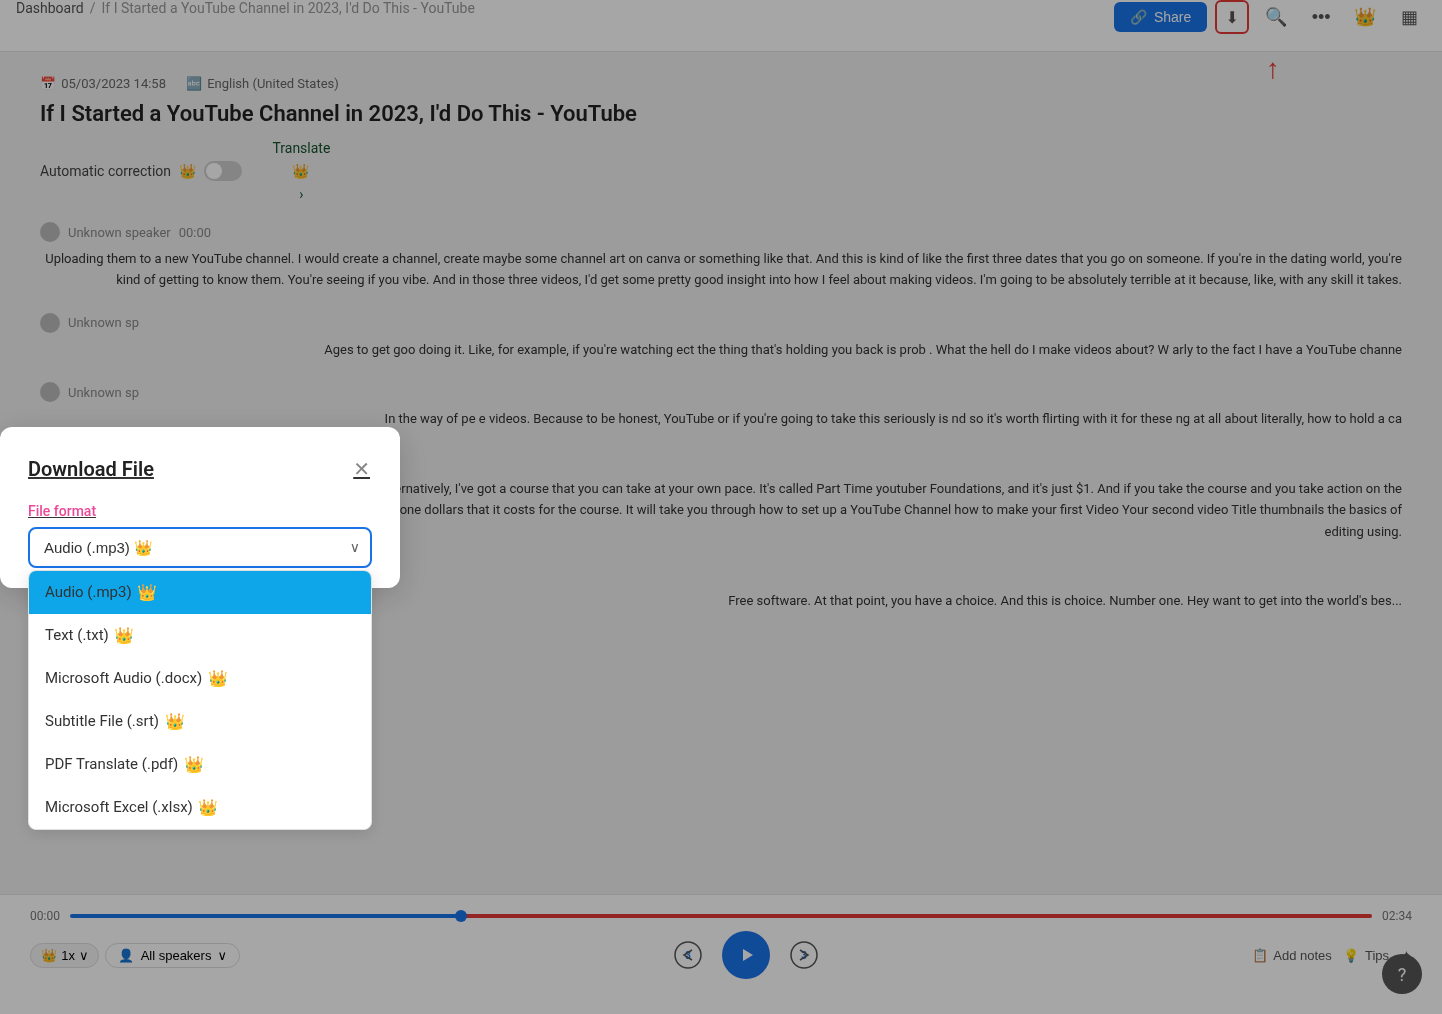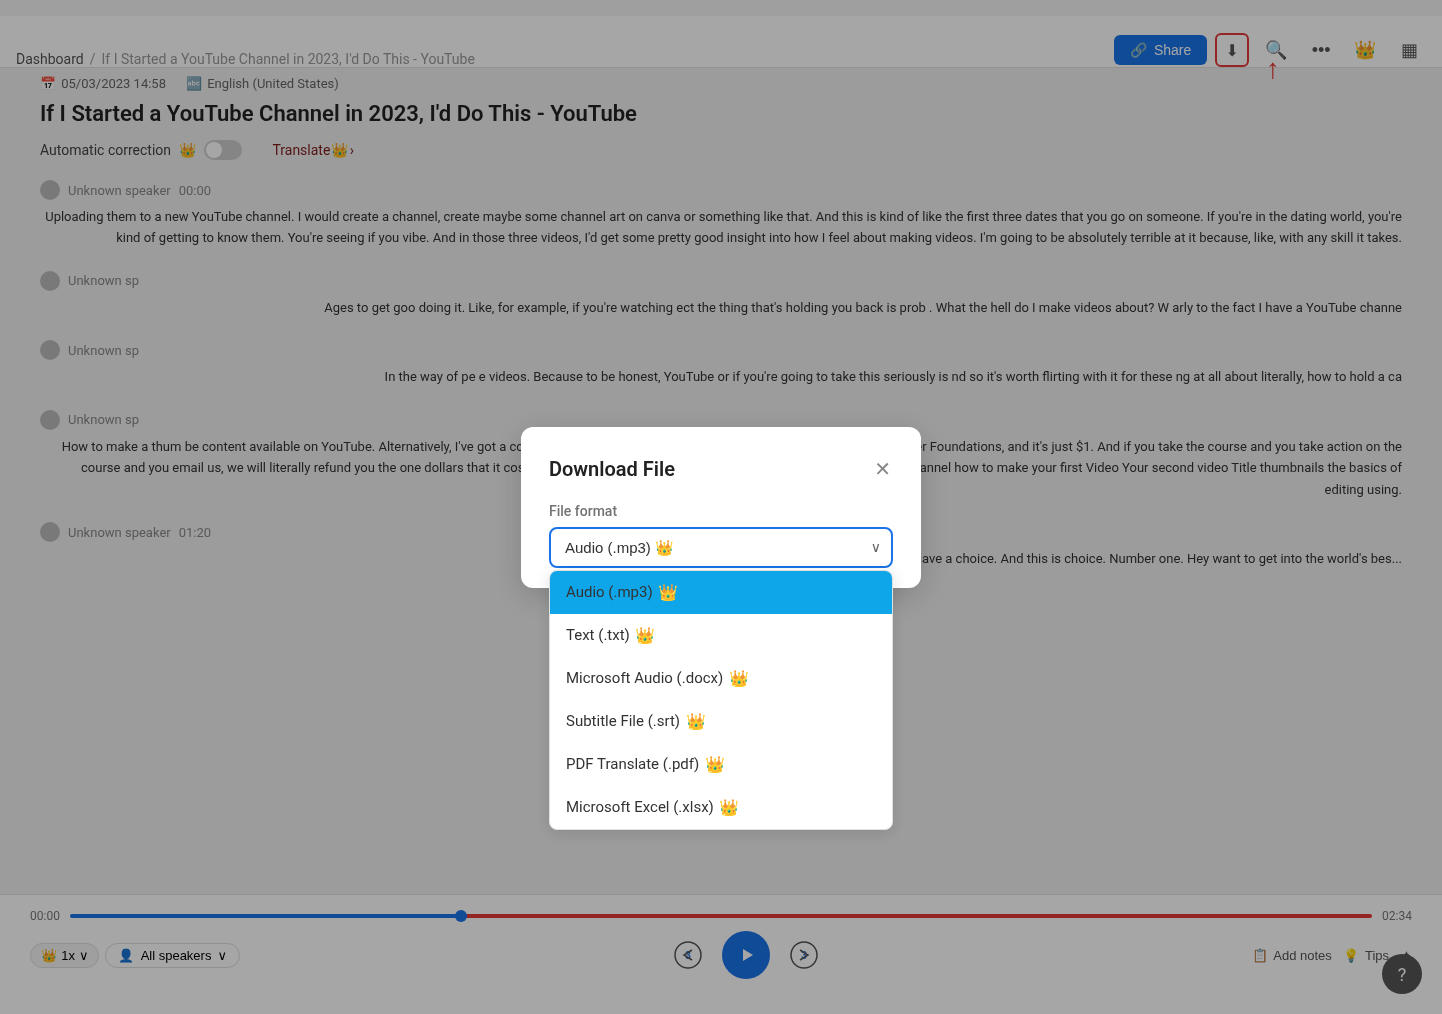--- a/index.html
+++ b/index.html
@@ -1,22 +1,22 @@
 <!DOCTYPE html>
 <html><head>
   <meta charset="utf-8">
   <style>
     * { box-sizing: border-box; margin: 0; padding: 0; }
     body { font-family: -apple-system, BlinkMacSystemFont, 'Segoe UI', Roboto, sans-serif; background: #f5f5f5; color: #333; overflow: hidden; width: 1442px; height: 1014px; }
 
     
     .top-nav {
-      display: flex; align-items: flex-end; justify-content: space-between;
+      display: flex; align-items: flex-start; justify-content: space-between;
       padding: 0 16px; height: 52px; background: #fff; border-bottom: 1px solid #e0e0e0;
-      position: fixed; top: 16px; left: 0; right: 0; z-index: 10;
+      position: fixed; top: 0; left: 0; right: 0; z-index: 10;
     }
     .breadcrumb { display: flex; align-items: center; gap: 6px; font-size: 14px; color: #555; }
     .breadcrumb a { color: #555; text-decoration: none; }
     .breadcrumb span { color: #999; }
     .nav-actions { display: flex; align-items: center; gap: 8px; }
     .share-btn { background: #1a73e8; color: #fff; border: none; border-radius: 6px; padding: 7px 16px; font-size: 14px; cursor: pointer; display: flex; align-items: center; gap: 6px; }
     .icon-btn { background: none; border: 1px solid #ccc; border-radius: 6px; width: 34px; height: 34px; cursor: pointer; display: flex; align-items: center; justify-content: center; color: #555; font-size: 16px; }
     .icon-btn.highlight { border: 2px solid #e53935; }
     .icon-btn-plain { background: none; border: none; cursor: pointer; padding: 4px 8px; color: #555; font-size: 18px; }
 
@@ -30,21 +30,21 @@
     .main-content {
       margin-top: 52px; padding: 24px 40px; height: calc(100vh - 52px - 120px); overflow-y: auto; background: #f0f0f0;
     }
     .doc-meta { display: flex; align-items: center; gap: 20px; margin-bottom: 10px; color: #666; font-size: 13px; }
     .doc-meta-item { display: flex; align-items: center; gap: 5px; }
     .doc-title { font-size: 22px; font-weight: 600; margin-bottom: 14px; color: #222; }
     .doc-controls { display: flex; align-items: center; gap: 30px; margin-bottom: 20px; }
     .toggle-row { display: flex; align-items: center; gap: 8px; font-size: 14px; color: #444; }
     .toggle { width: 38px; height: 20px; background: #ccc; border-radius: 10px; position: relative; cursor: pointer; }
     .toggle-thumb { width: 16px; height: 16px; background: #fff; border-radius: 50%; position: absolute; top: 2px; left: 2px; transition: left 0.2s; }
-    .translate-row { display: flex; align-items: center; gap: 1px; font-size: 14px; color: #7f1d1d; cursor: pointer; }
+    .translate-row { display: flex; align-items: center; gap: 7px; font-size: 14px; color: #14532d; cursor: pointer; flex-direction: column; }
 
     
     .transcript-block { margin-bottom: 22px; text-align: right; }
     .speaker-line { display: flex; align-items: center; gap: 8px; color: #888; font-size: 13px; margin-bottom: 6px; }
     .speaker-avatar { width: 20px; height: 20px; background: #bbb; border-radius: 50%; display: flex; align-items: center; justify-content: center; }
     .transcript-text { font-size: 13px; line-height: 1.65; color: #333; }
 
     
     .player-bar {
       position: fixed; bottom: 0; left: 0; right: 0; background: #fff; border-top: 1px solid #e0e0e0;
@@ -65,31 +65,31 @@
     .player-right { display: flex; align-items: center; gap: 12px; }
     .player-action-btn { background: none; border: none; cursor: pointer; font-size: 13px; color: #555; display: flex; align-items: center; gap: 5px; }
 
     
     .help-btn { position: fixed; bottom: 20px; right: 20px; width: 40px; height: 40px; background: #555; border-radius: 50%; display: flex; align-items: center; justify-content: center; color: #fff; font-size: 18px; cursor: pointer; z-index: 5; }
 
     
     .modal-overlay {
       position: fixed; top: 0; left: 0; right: 0; bottom: 0;
       background: rgba(0,0,0,0.35); z-index: 100;
-      display: flex; align-items: center; justify-content: center;
+      display: flex; align-items: center; justify-content: flex-start; text-decoration: underline;
     }
     .modal {
       background: #fff; border-radius: 12px; padding: 28px 28px 20px;
       width: 400px; box-shadow: 0 8px 32px rgba(0,0,0,0.18);
       position: relative;
     }
     .modal-header { display: flex; align-items: center; justify-content: space-between; margin-bottom: 20px; }
     .modal-title { font-size: 20px; font-weight: 600; color: #222; }
     .modal-close { background: none; border: none; cursor: pointer; color: #888; font-size: 20px; padding: 2px; }
-    .modal-label { font-size: 14px; color: #737373; margin-bottom: 8px; font-weight: 500; }
+    .modal-label { font-size: 14px; color: #ec4899; margin-bottom: 8px; font-weight: 500; }
     .select-wrapper { position: relative; }
     .format-select {
       width: 100%; border: 2px solid #1a73e8; border-radius: 8px;
       padding: 10px 32px 10px 14px; font-size: 15px; color: #333;
       background: #fff; appearance: none; cursor: pointer;
     }
     .select-chevron { position: absolute; right: 12px; top: 50%; transform: translateY(-50%); color: #666; pointer-events: none; font-size: 14px; }
 
     
     .dropdown-list {

